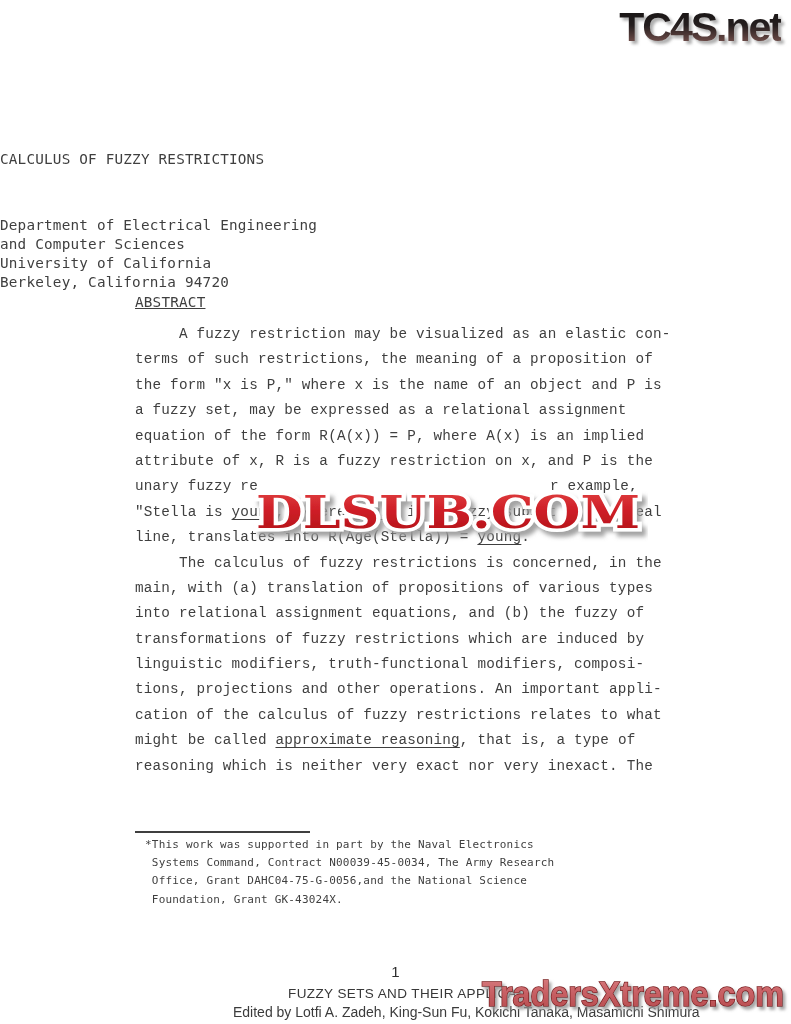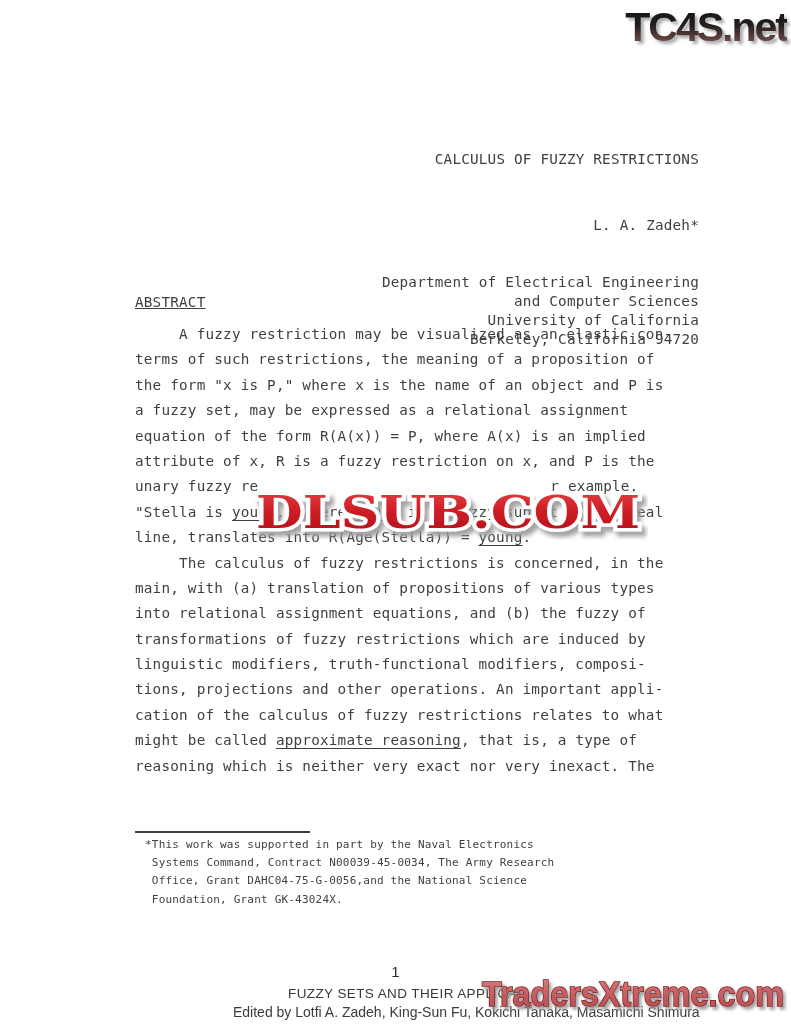--- a/index.html
+++ b/index.html
@@ -2,35 +2,35 @@
 <html><head>
 <meta charset="utf-8">
 <style>
   html,body{margin:0;padding:0;background:#ffffff;}
   .page{
     position:relative;width:791px;height:1024px;background:#ffffff;overflow:hidden;
     font-family:"DejaVu Sans Mono",monospace;color:#3f3f3f;
   }
   
   .wm-tc4s{
-    position:absolute;top:4px;right:4px;
+    position:absolute;top:4px;right:10px;
     font-family:"Liberation Sans",sans-serif;font-weight:bold;font-size:41px;letter-spacing:-2px;
     background:linear-gradient(#141212 0%,#241e1e 45%,#95645f 100%);
     -webkit-background-clip:text;background-clip:text;color:transparent;
     filter:drop-shadow(3px 3px 1.5px rgba(145,145,145,0.75));
   }
   
   .title-block{
-    position:absolute;top:112px;left:0;width:699px;text-align:right;
+    position:absolute;top:112px;left:0;width:699px;text-align:left;
     font-size:14.3px;line-height:19px;letter-spacing:.2px;white-space:pre;
   }
   .doc-title{margin-bottom:9px;}
   
   .abstract-heading{position:absolute;left:135px;top:294px;font-size:14.3px;letter-spacing:.2px;text-decoration:underline;}
-  .body-text{position:absolute;left:135px;top:322px;font-size:14.3px;letter-spacing:.2px;}
+  .body-text{position:absolute;left:135px;top:322px;font-size:14.3px;letter-spacing:.2px;font-family:Liberation Mono, monospace;}
   .line{white-space:pre;height:25.4px;line-height:25.4px;}
   .u{text-decoration:underline;text-underline-offset:3px;}
   .gap{display:inline-block;}
   
   .wm-dlsub{position:absolute;left:248px;top:484px;z-index:5;}
   
   .footnote-rule{position:absolute;left:135px;top:831px;width:175px;height:2px;background:#3f3f3f;}
   .footnote{position:absolute;left:135px;top:836px;font-size:11px;letter-spacing:.2px;margin-left:10px;}
   .fn-line{white-space:pre;height:18.2px;line-height:18.2px;}
   
@@ -50,21 +50,20 @@
 </style>
 </head>
 <body>
 
 <div class="page">
 
   <div class="wm-tc4s">TC4S.net</div>
 
   <div class="title-block">
     <div class="doc-title">CALCULUS OF FUZZY RESTRICTIONS</div>
-    <div>L. A. Zadeh*</div>
     <div id="affiliation"><div>Department of Electrical Engineering</div><div>and Computer Sciences</div><div>University of California</div><div>Berkeley, California 94720</div></div>
   </div>
 
   <div class="abstract-heading">ABSTRACT</div>
 
   <div class="body-text" id="body-text">
       <div class="line"><span>     A fuzzy restriction may be visualized as an elastic con-</span></div>
       <div class="line"><span>terms of such restrictions, the meaning of a proposition of</span></div>
       <div class="line"><span>the form "x is P," where x is the name of an object and P is</span></div>
       <div class="line"><span>a fuzzy set, may be expressed as a relational assignment</span></div>

